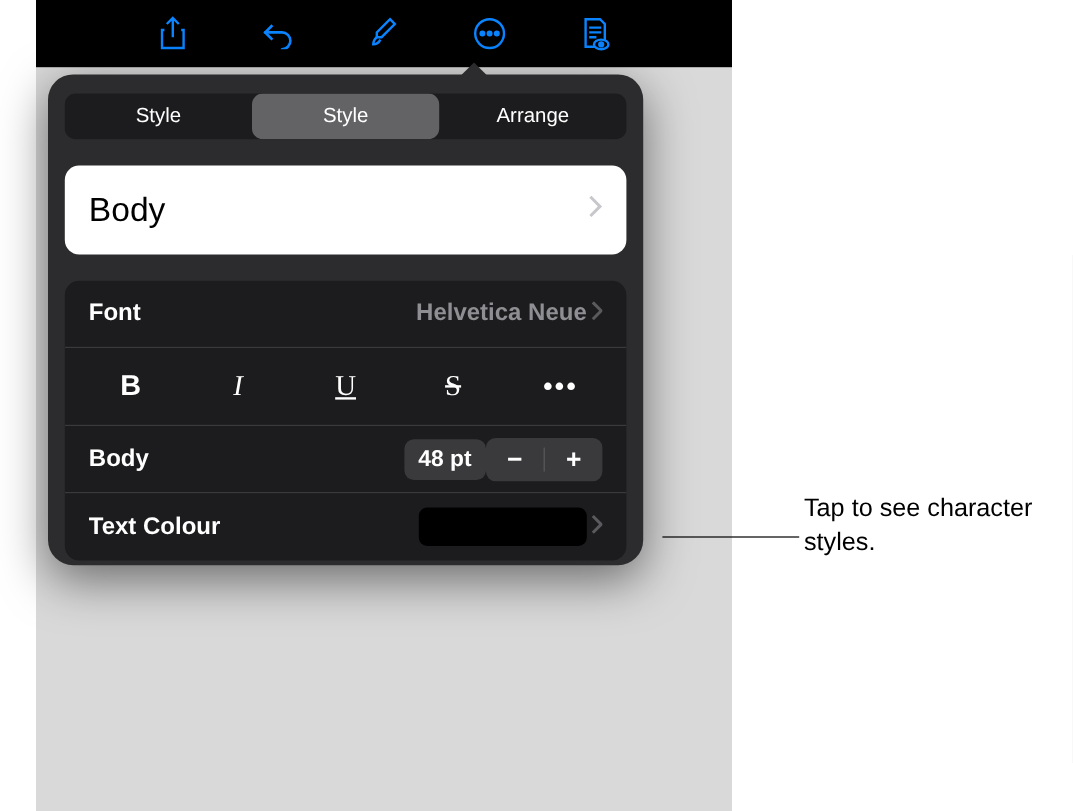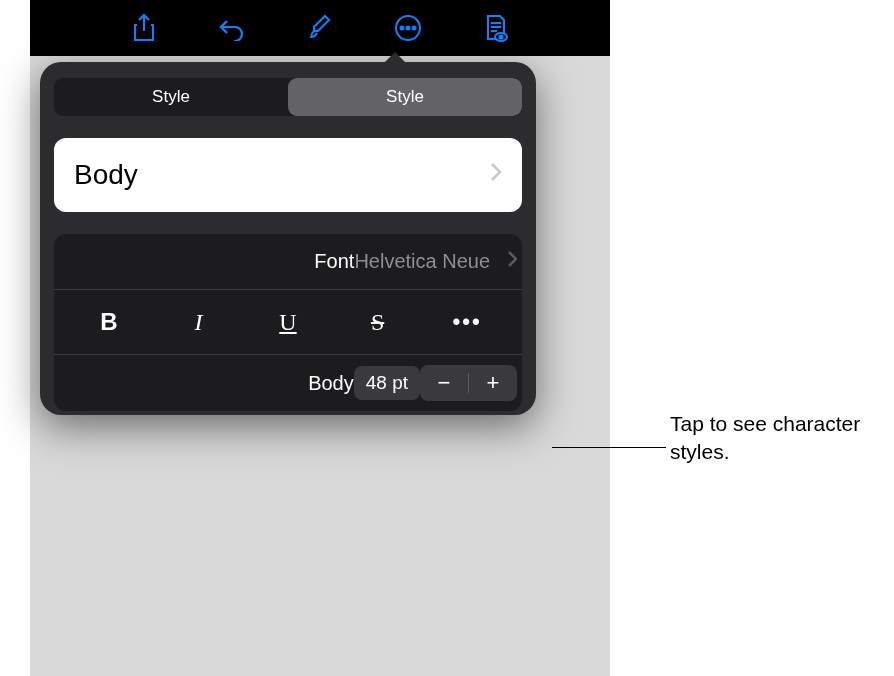--- a/index.html
+++ b/index.html
@@ -116,34 +116,35 @@
       font-size: 22px;
     }
     .options-card {
       background: #1c1c1e;
       border-radius: 12px;
       overflow: hidden;
     }
     .row {
       display: flex;
       align-items: center;
-      justify-content: flex-end;
-      padding: 0 5px;
+      justify-content: space-between;
+      padding: 0 20px;
       min-height: 56px;
       border-bottom: 1px solid #3a3a3c;
+      font-weight: bold;
     }
     .row:last-child { border-bottom: none; }
     .row-label {
       font-size: 20px;
       color: #fff;
     }
     .row-value {
       display: flex;
       align-items: center;
-      gap: 18px;
+      gap: 4px;
       color: #8e8e93;
       font-size: 20px;
     }
     .chev-sm {
       color: #5a5a5e;
       font-size: 18px;
     }
     .fmt-row {
       display: flex;
       align-items: center;
@@ -275,20 +276,23 @@
 <div class="popover-wrap">
   <div class="popover-arrow"></div>
   <div class="popover">
 
     <div class="seg">
       <div class="seg-item">
         <span>Style</span>
       </div>
       <div class="seg-item selected">
         <span>Style</span>
+      </div>
+      <div class="seg-item">
+        <span>Arrange</span>
       </div>
     </div>
 
 
     <div class="body-card">
       <span class="body-label">Body</span>
       <span class="chevron">
         <svg width="12" height="20" viewBox="0 0 12 20" fill="none" stroke="#c7c7cc" stroke-width="2.5">
             <path d="M2 2 L10 10 L2 18"></path>
           </svg>
@@ -322,19 +326,30 @@
         <div class="size-controls">
           <div class="size-chip">48 pt</div>
           <div class="stepper">
             <div class="step-btn">−</div>
             <div class="step-divider"></div>
             <div class="step-btn">+</div>
           </div>
         </div>
       </div>
 
+      <div class="row">
+        <span class="row-label">Text Colour</span>
+        <span class="row-value">
+          <span class="color-chip"></span>
+          <span class="chev-sm">
+            <svg width="9" height="16" viewBox="0 0 9 16" fill="none" stroke="#5a5a5e" stroke-width="2.5">
+                <path d="M1 1 L8 8 L1 15"></path>
+              </svg>
+          </span>
+        </span>
+      </div>
 
     </div>
   </div>
 </div>
 
 <div class="callout-line"></div>
 <div class="callout">Tap to see character styles.</div>
 
 </body></html>

